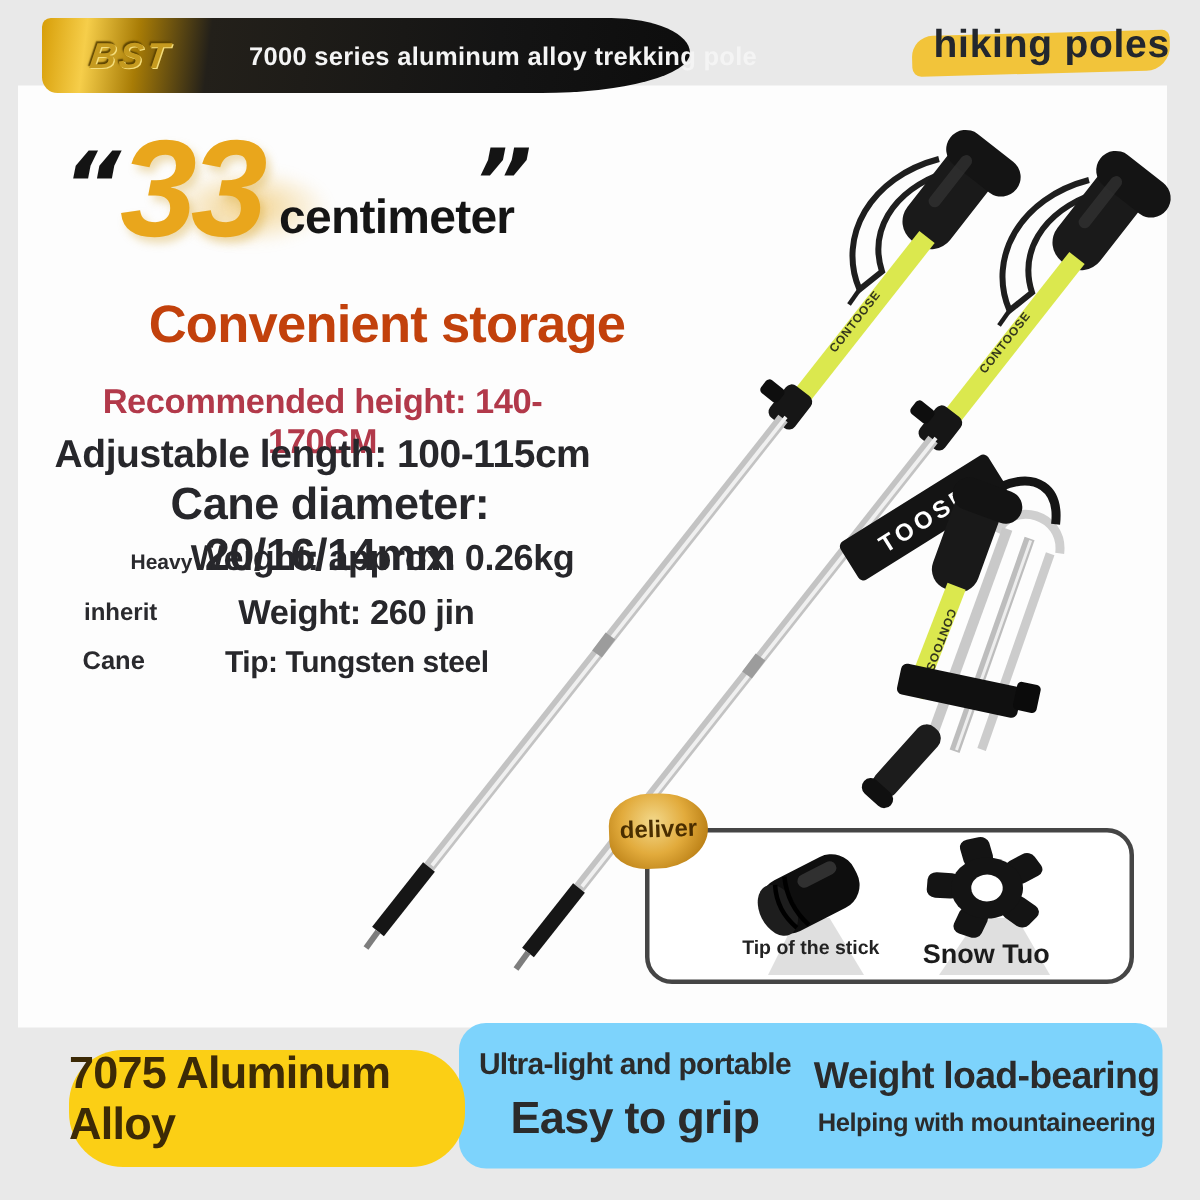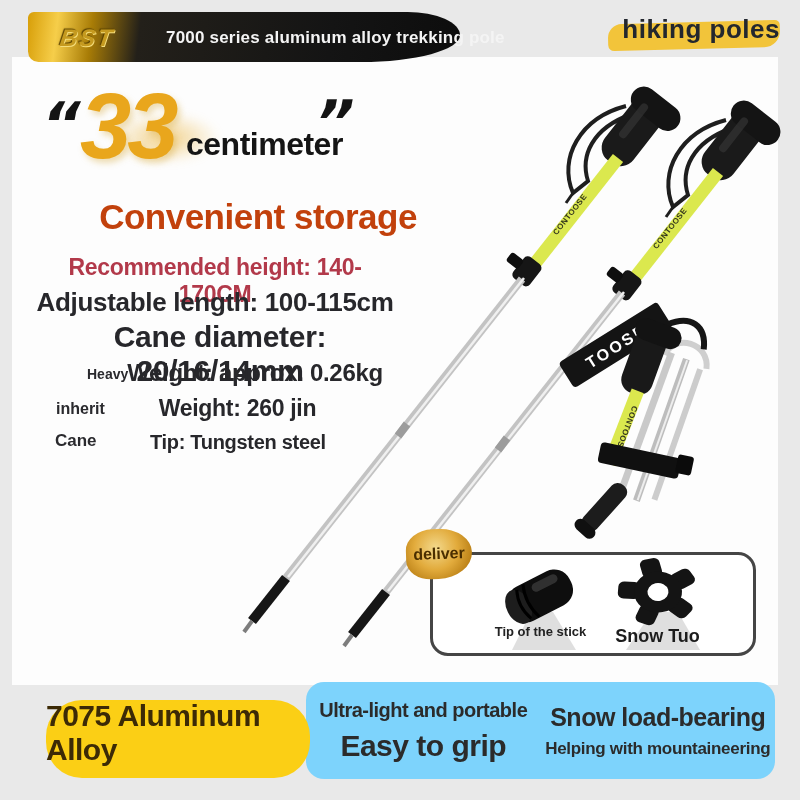--- a/index.html
+++ b/index.html
@@ -197,18 +197,18 @@
 
   <div id="pill-yellow" class="abs">
     <span>7075 Aluminum Alloy</span>
   </div>
   <div id="panel" class="abs">
     <div class="panel-col">
       <div class="p-sm">Ultra-light and portable</div>
       <div class="p-lg">Easy to grip</div>
     </div>
     <div class="panel-col">
-      <div class="p-md">Snow load-bearing</div>
+      <div class="p-md">Weight load-bearing</div>
       <div class="p-xs">Helping with mountaineering</div>
     </div>
   </div>
 
 </div>
 
 </body></html>

